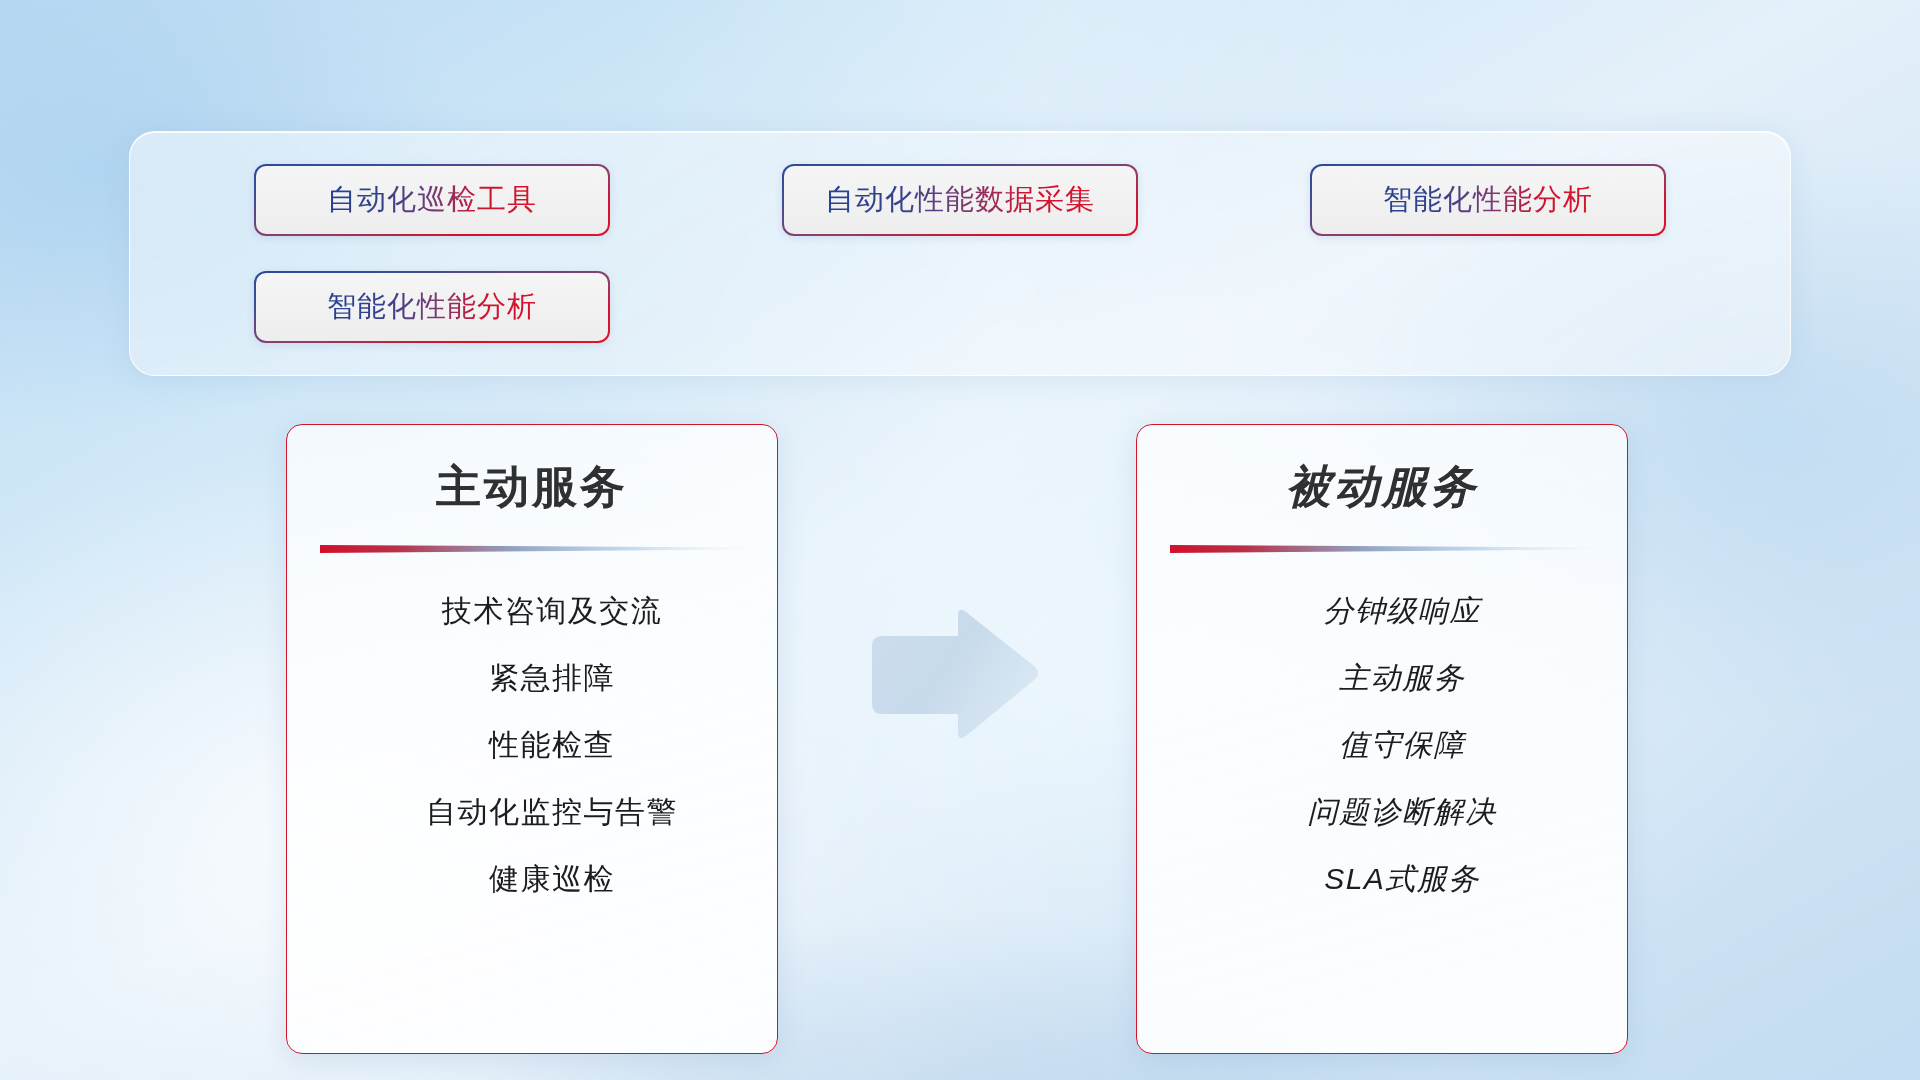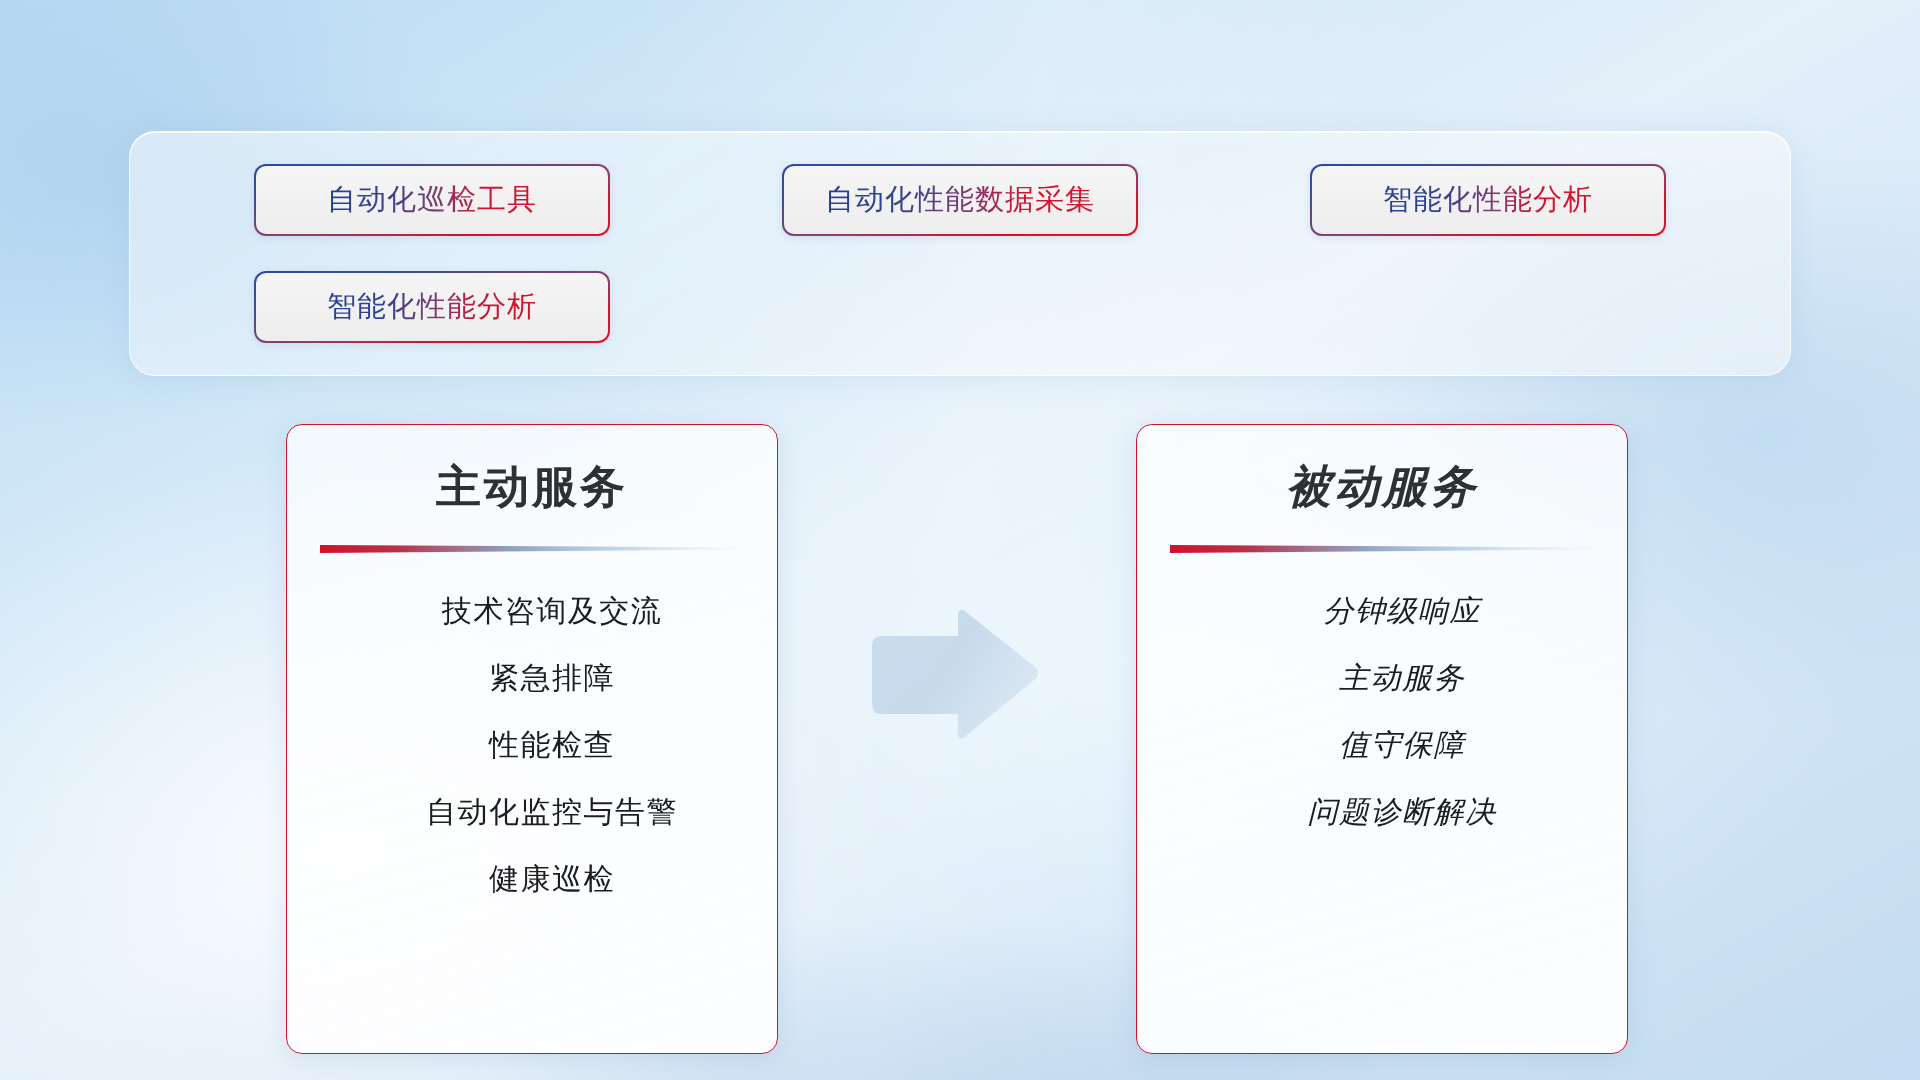--- a/index.html
+++ b/index.html
@@ -273,14 +273,15 @@
       </defs>
       <path d="M0,3 L424,5.6 L424,7.4 L0,11 Z" fill="url(#divGradB)"></path>
     </svg>
   </div>
 
   <ul class="card-list">
     <li>分钟级响应</li>
     <li>主动服务</li>
     <li>值守保障</li>
     <li>问题诊断解决</li>
+    <li>SLA式服务</li>
   </ul>
 </section>
 
 </body></html>

